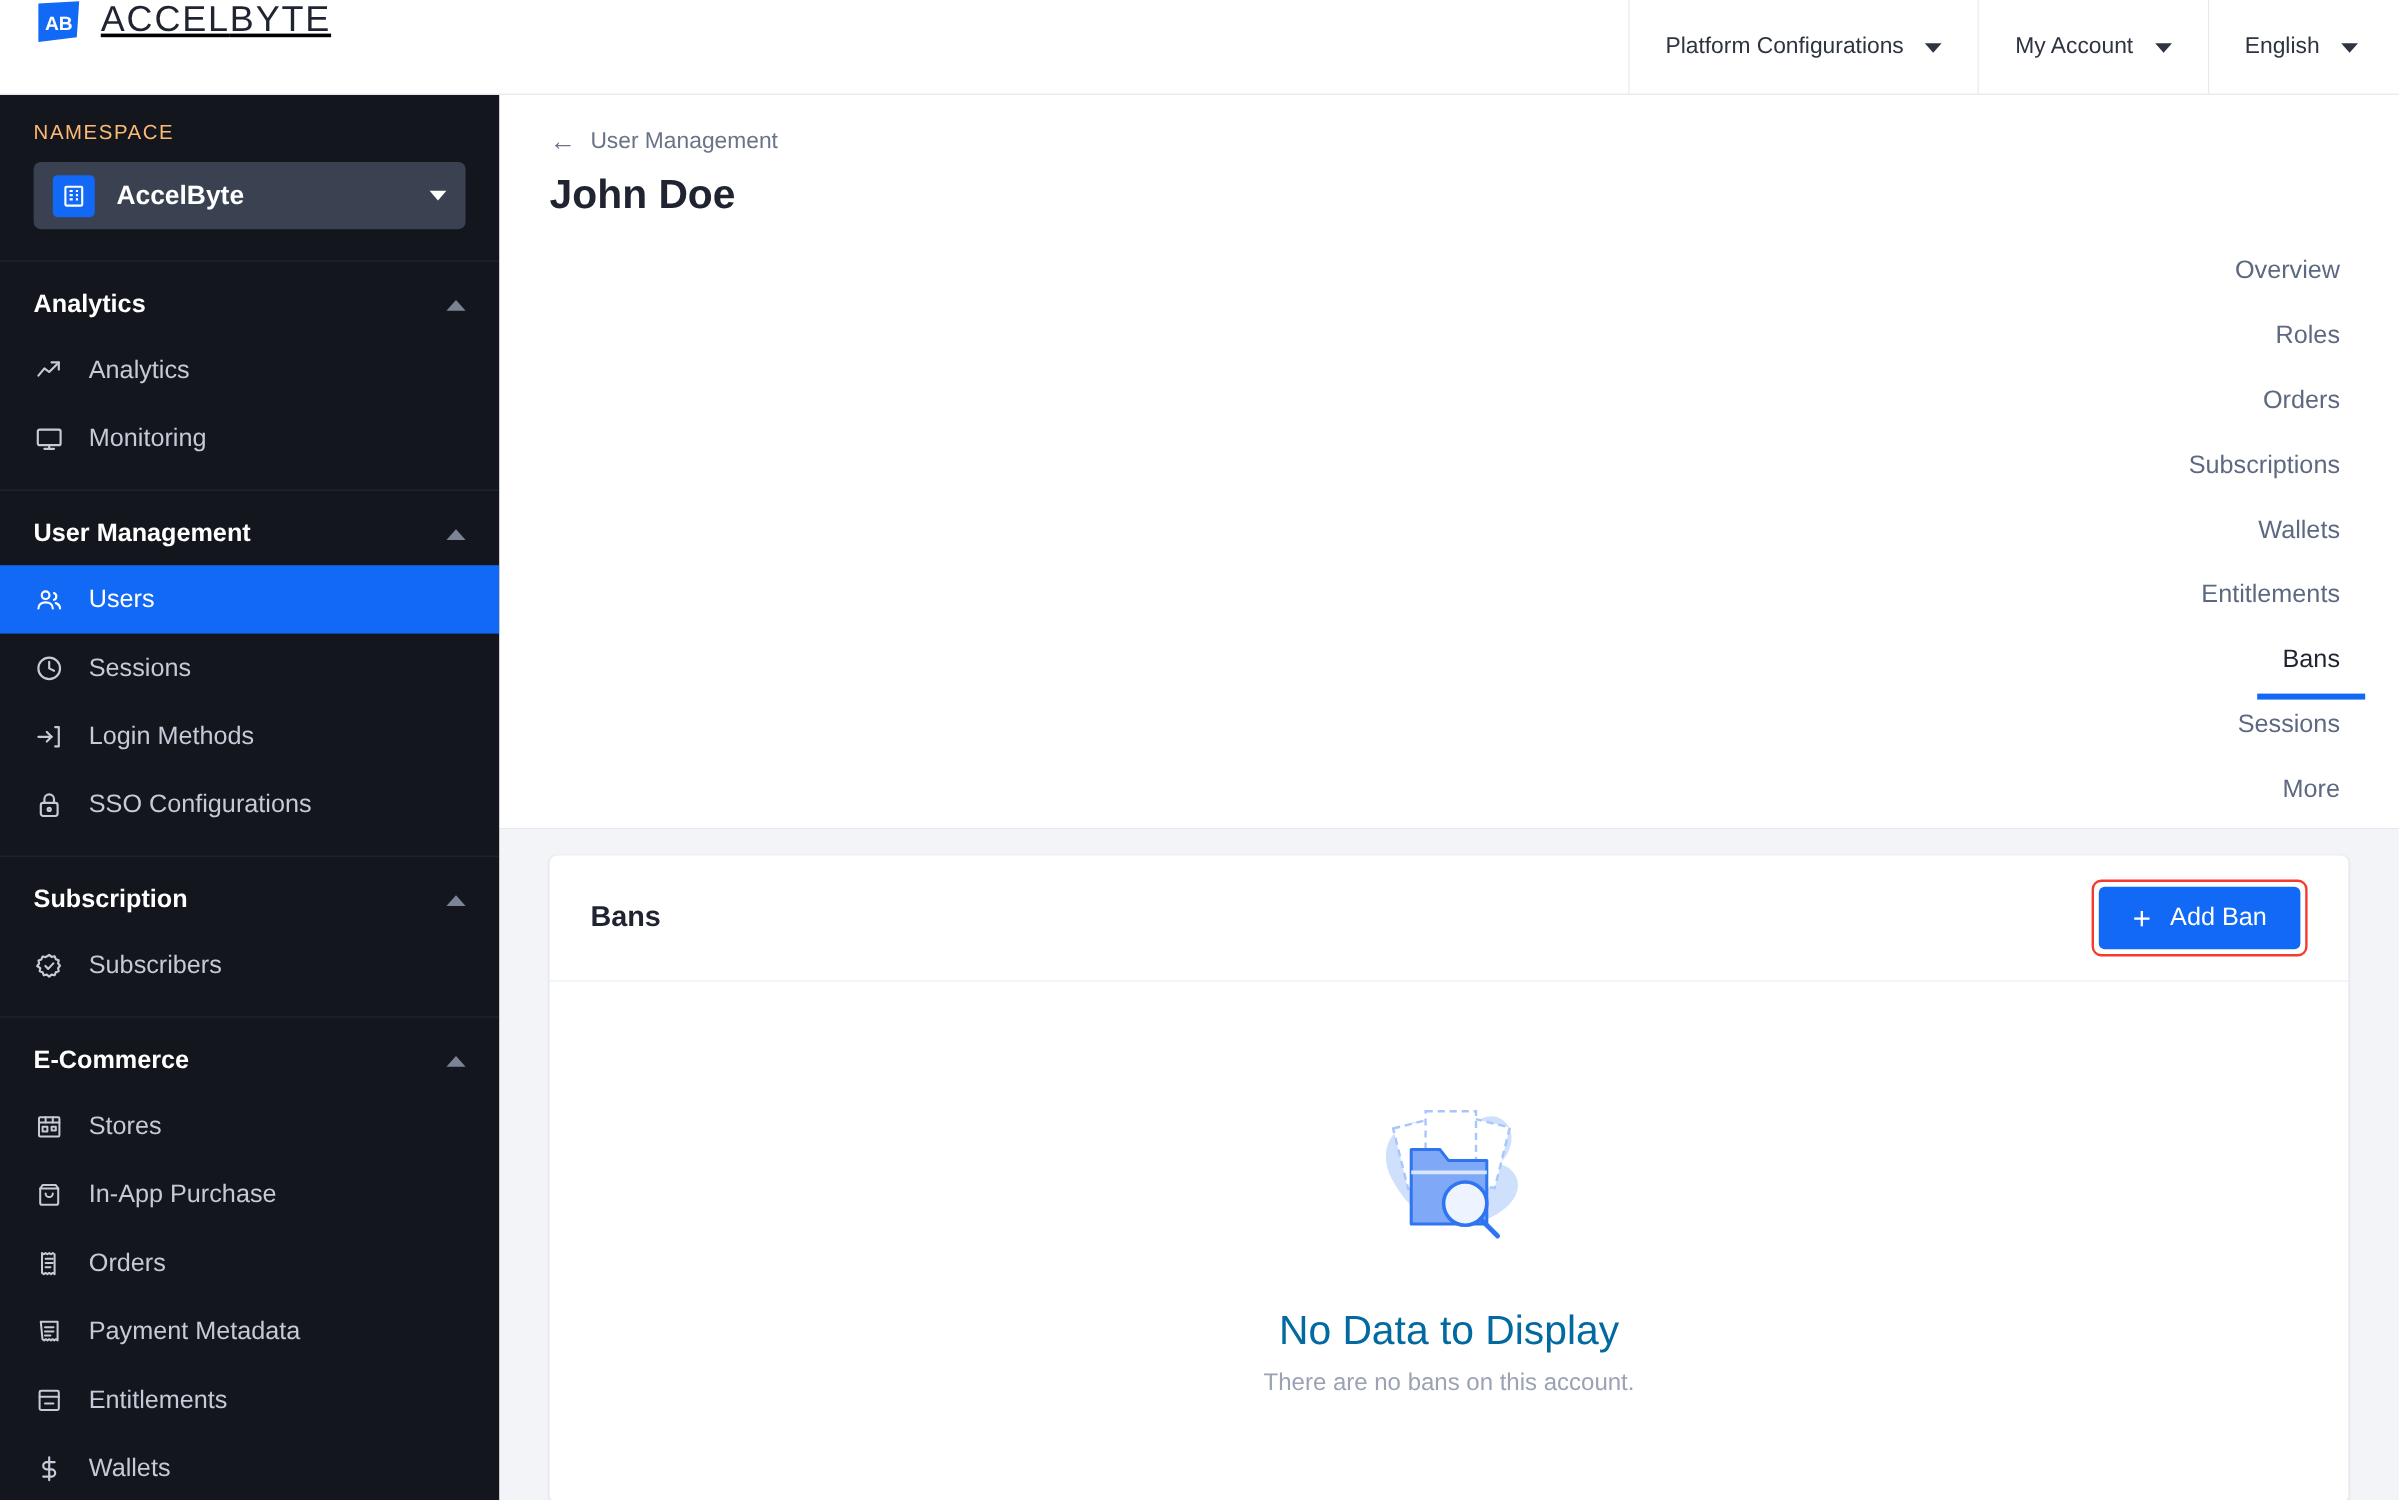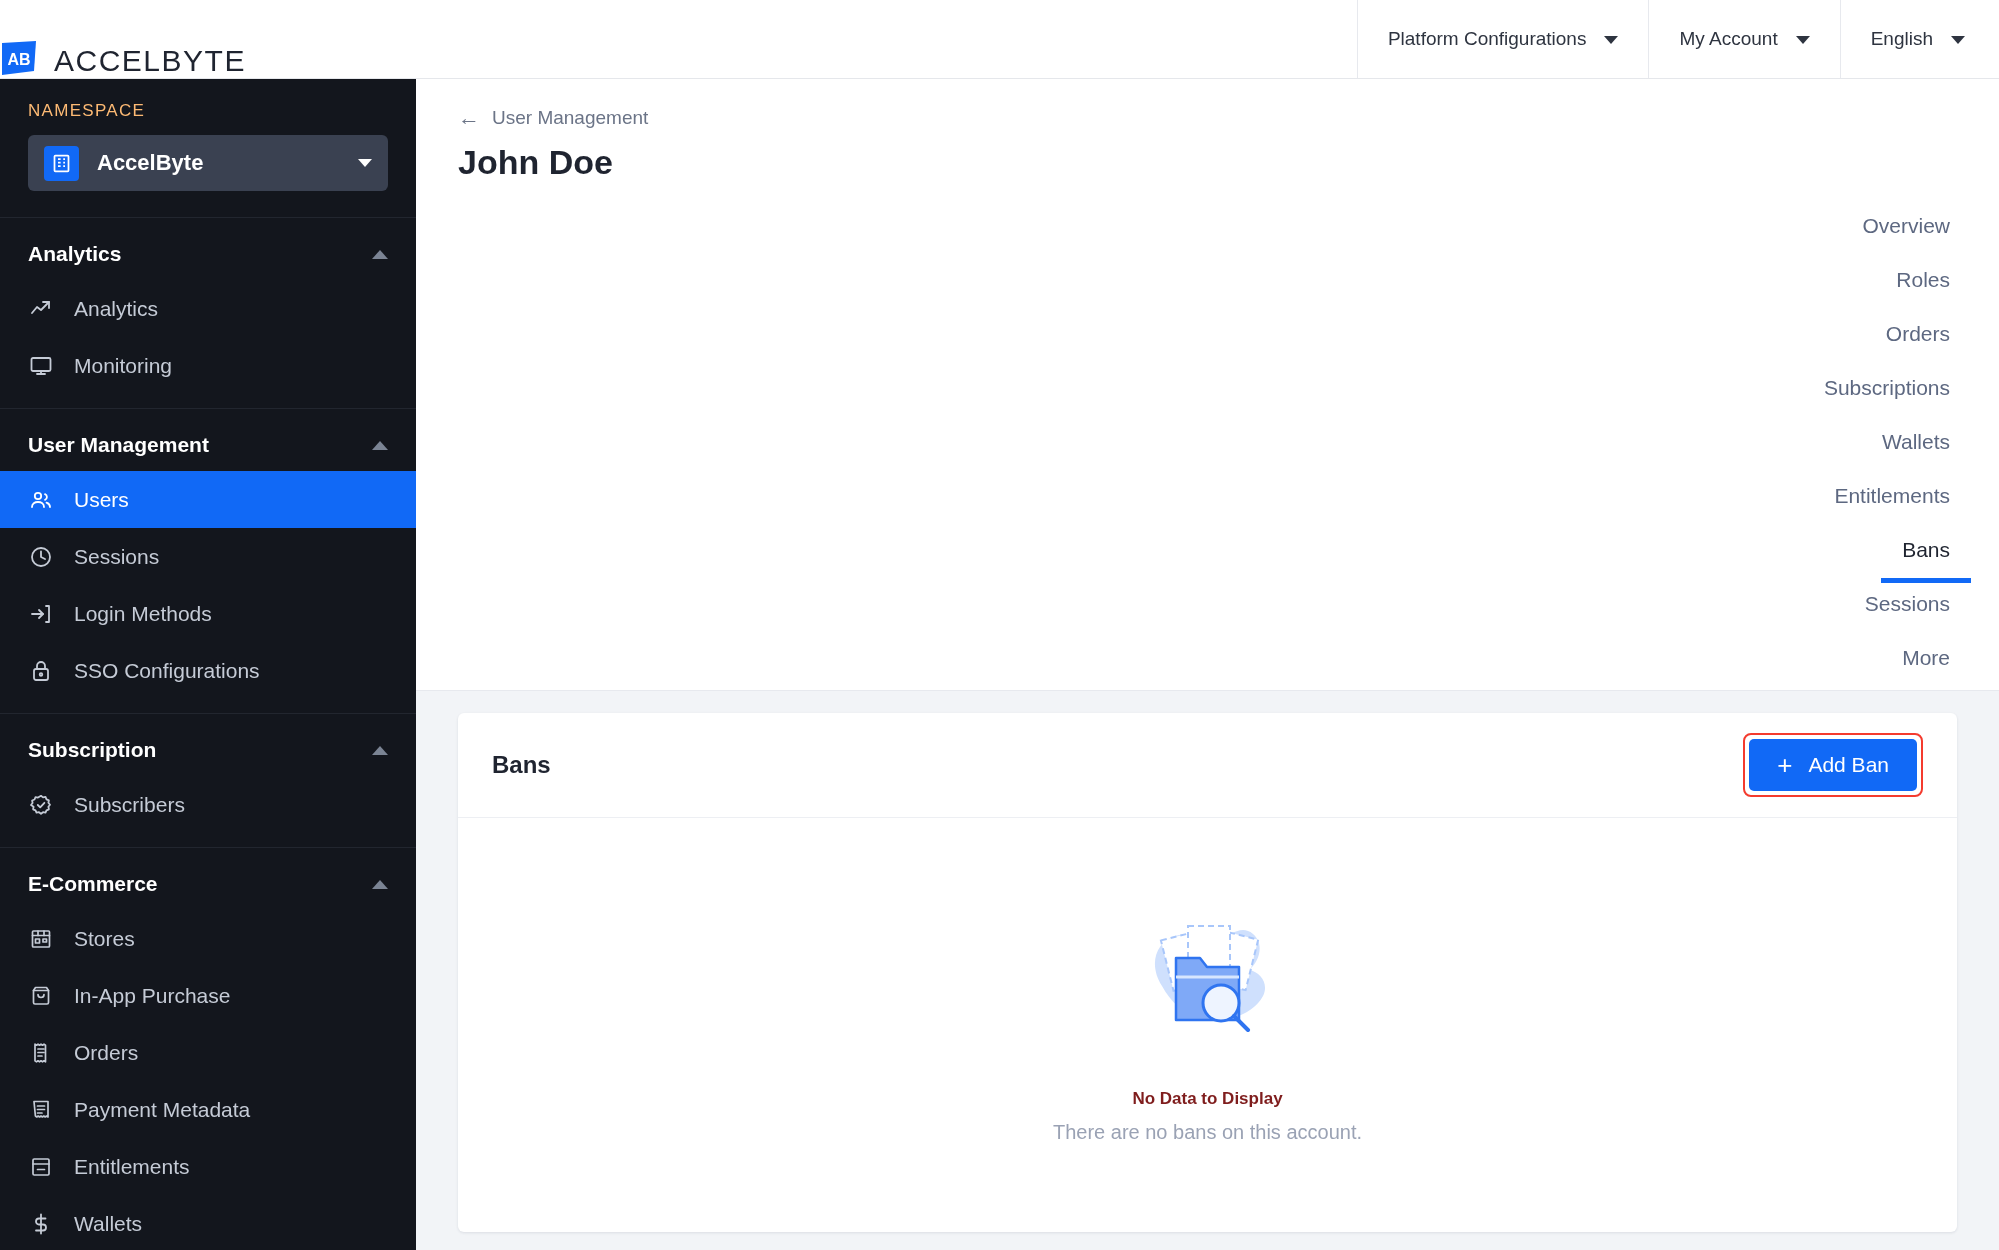--- a/index.html
+++ b/index.html
@@ -13,22 +13,22 @@
   
   .topbar {
     position: absolute; top: 0; left: 0;
     width: 1999px; height: 79px;
     background: #ffffff;
     display: flex; align-items: stretch;
     border-bottom: 1px solid #e5e7eb;
     z-index: 20;
   }
   .brand {
-    width: 416px; display: flex; align-items: flex-end;
-    gap: 16px;
+    width: 416px; display: flex; align-items: flex-start;
+    padding-left: 30px; gap: 16px; text-decoration: underline;
   }
   .brand-mark {
     width: 38px; height: 38px; position: relative;
   }
   .brand-name {
     font-size: 30px; letter-spacing: 1.5px; color: #1f2430;
     font-weight: 400;
   }
   .brand-name .bold { font-weight: 400; }
   .topbar-spacer { flex: 1; }
@@ -172,21 +172,21 @@
     font-size: 21px; cursor: pointer;
     font-family: "Liberation Sans", sans-serif;
   }
   .plus-ico { font-size: 26px; line-height: 1; font-weight: 400; }
 
   .empty {
     padding: 72px 0 88px 0;
     display: flex; flex-direction: column; align-items: center;
   }
   .empty-title {
-    font-size: 17px; font-weight: 700; color: #7f1d1d;
+    font-size: 34px; font-weight: 400; color: #0369a1;
     margin-top: 20px;
   }
   .empty-sub { font-size: 20px; color: #9aa2b4; margin-top: 12px; }
 </style>
 </head>
 <body>
 
 <div class="topbar">
   <div class="brand">
     <span class="brand-mark">

